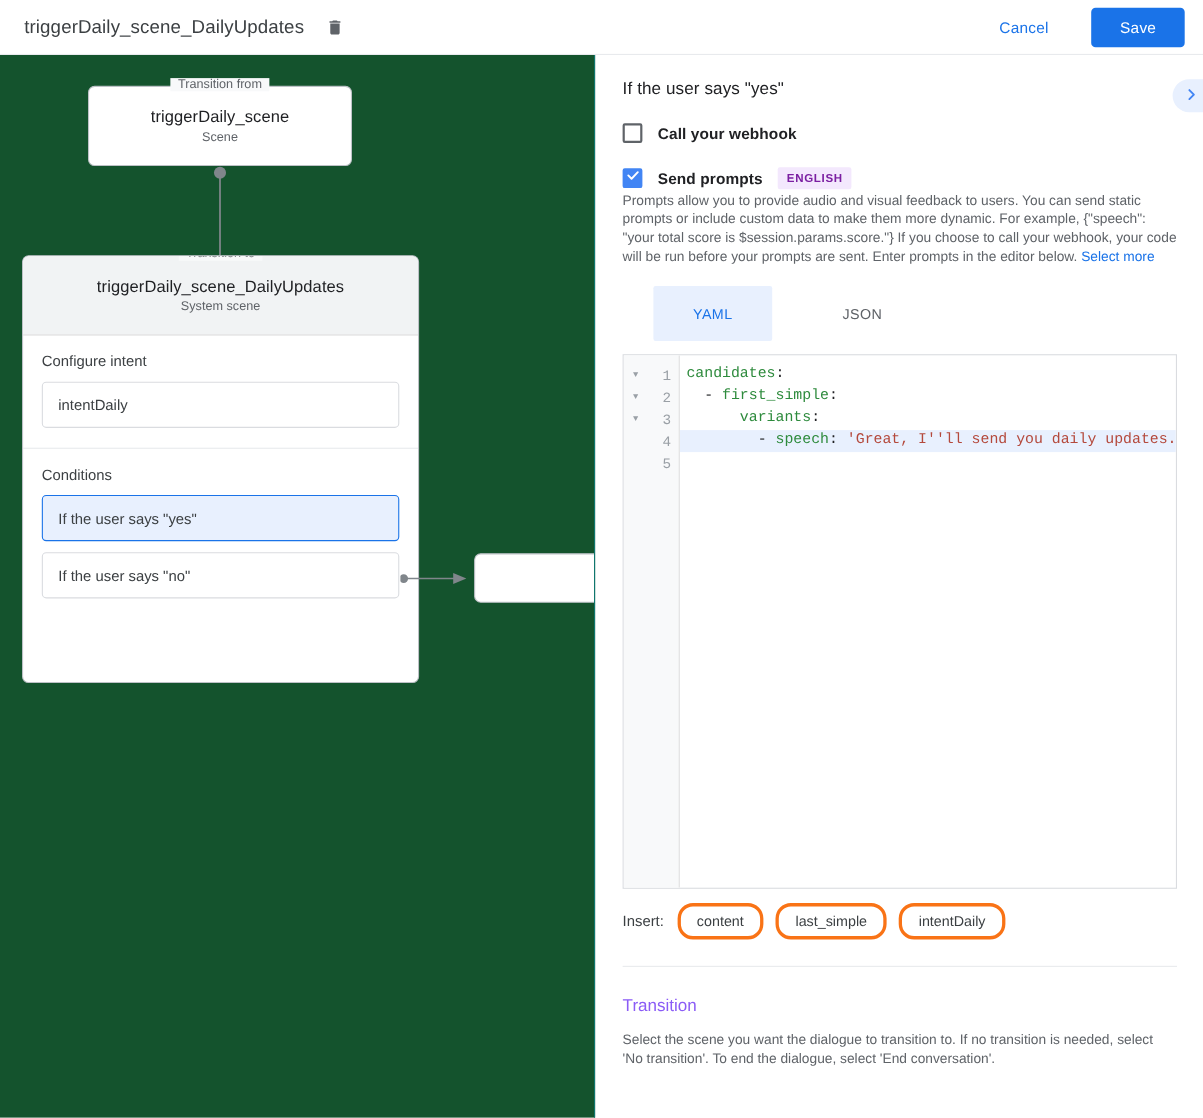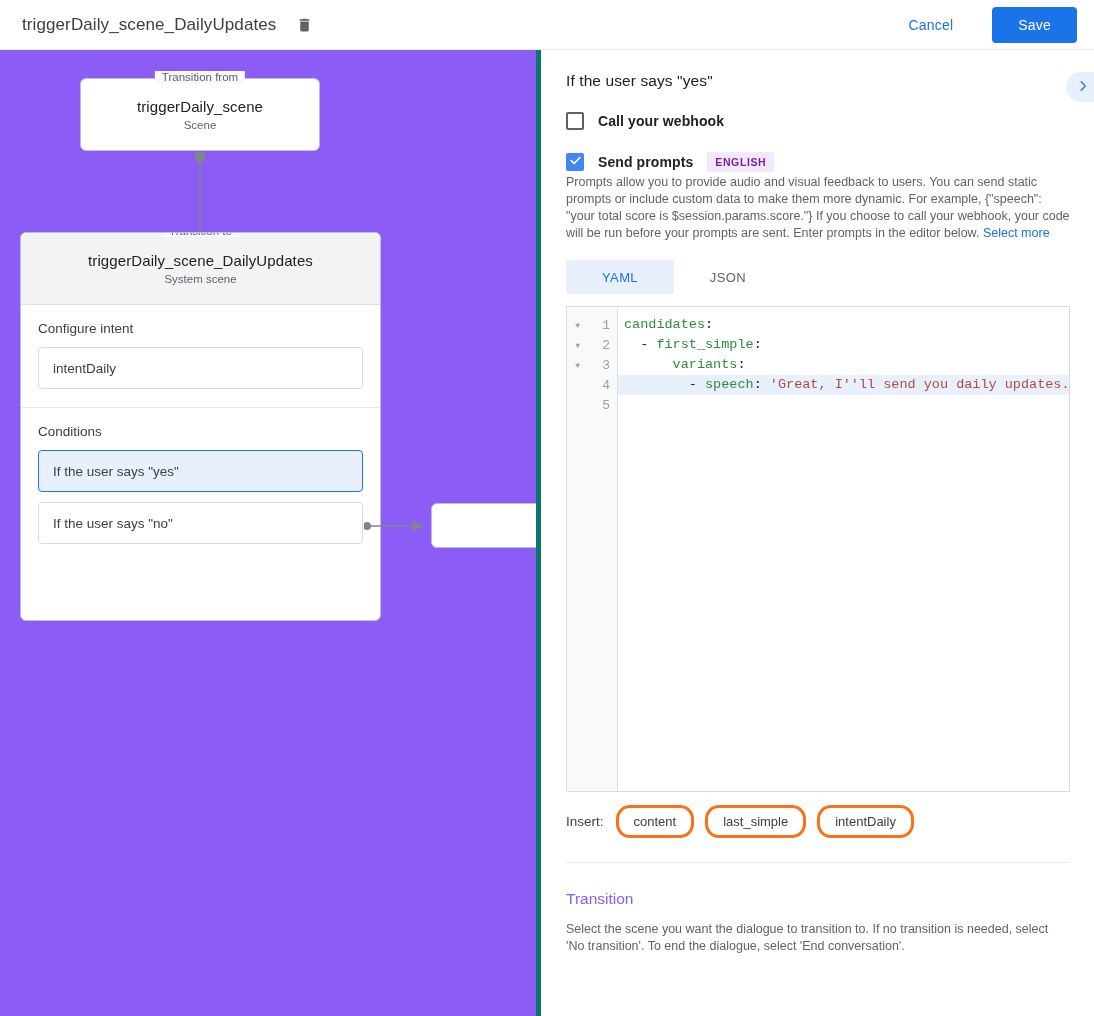--- a/index.html
+++ b/index.html
@@ -44,22 +44,22 @@
     background: #1a73e8; border: none; cursor: pointer;
     color: #ffffff; font-size: 14px; font-weight: 500;
     font-family: "Liberation Sans", sans-serif;
     padding: 10px 26px; border-radius: 4px; letter-spacing: .2px;
   }
 
   
   .canvas {
     position: absolute; left: 0; top: 50px;
     width: 541px; height: 966px;
-    background: #8b5cf6;
-    border-right: 5px solid #0f766e;
+    background: #14532d;
+    border-right: 1px solid #0f766e;
     overflow: hidden;
   }
 
   .fieldset {
     position: absolute;
     border: 1px solid #bdc1c6;
     border-radius: 6px;
     background: #ffffff;
   }
   .fieldset-legend {
@@ -162,25 +162,25 @@
 
   .helptext {
     font-size: 12.5px; line-height: 17px; color: #5f6368;
     margin-top: -8px; margin-bottom: 18px; max-width: 515px;
   }
   .helptext a { color: #1a73e8; text-decoration: none; }
 
   
   .tabs { display: flex; margin-bottom: 12px; }
   .tab {
-    width: 108px; height: 34px; display: flex;
+    width: 108px; height: 50px; display: flex;
     align-items: center; justify-content: center;
     font-size: 13px; font-weight: 500; letter-spacing: .4px;
     color: #5f6368; cursor: pointer; background: transparent;
-    border: none; font-family: "Liberation Sans", sans-serif;
+    border: none; font-family: "Liberation Sans", sans-serif; margin-left: 28px;
   }
   .tab.active { background: #e8f0fe; color: #1a73e8; border-radius: 2px; }
 
   
   .editor {
     border: 1px solid #dadce0; background: #ffffff;
     height: 486px; display: flex; overflow: hidden;
   }
   .gutter {
     width: 51px; flex: none; background: #f8f9fa;

